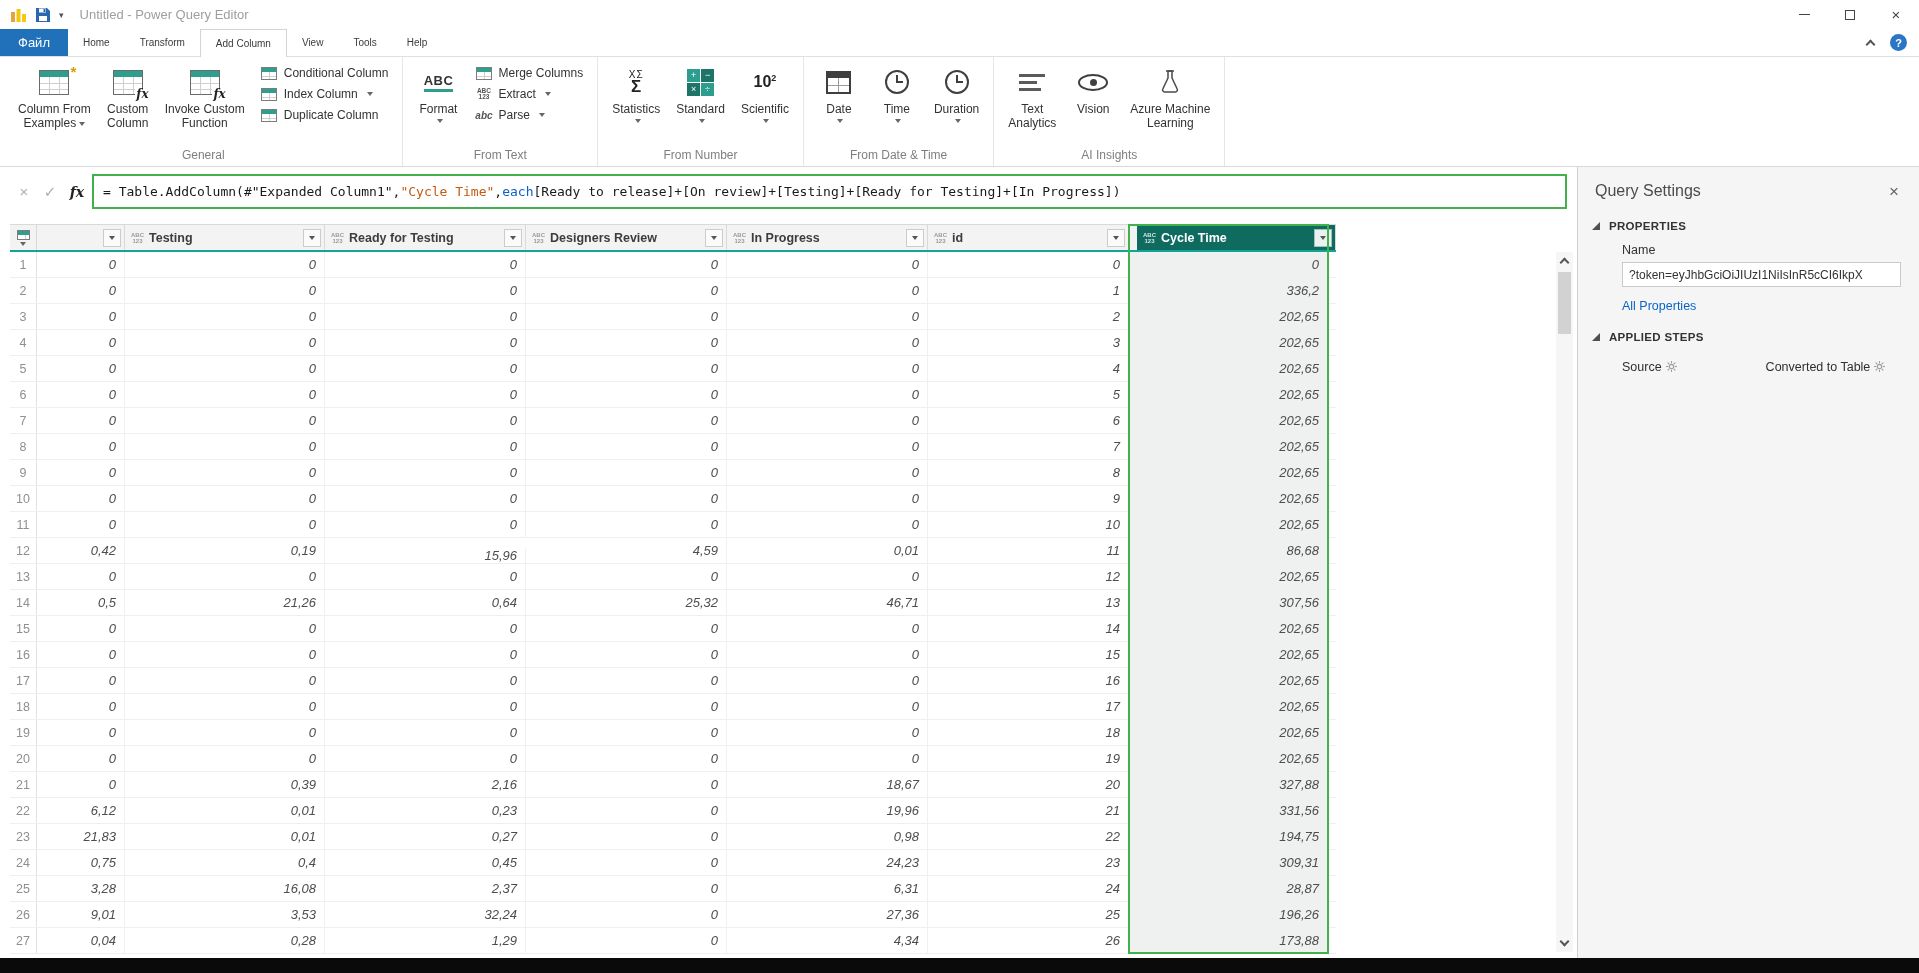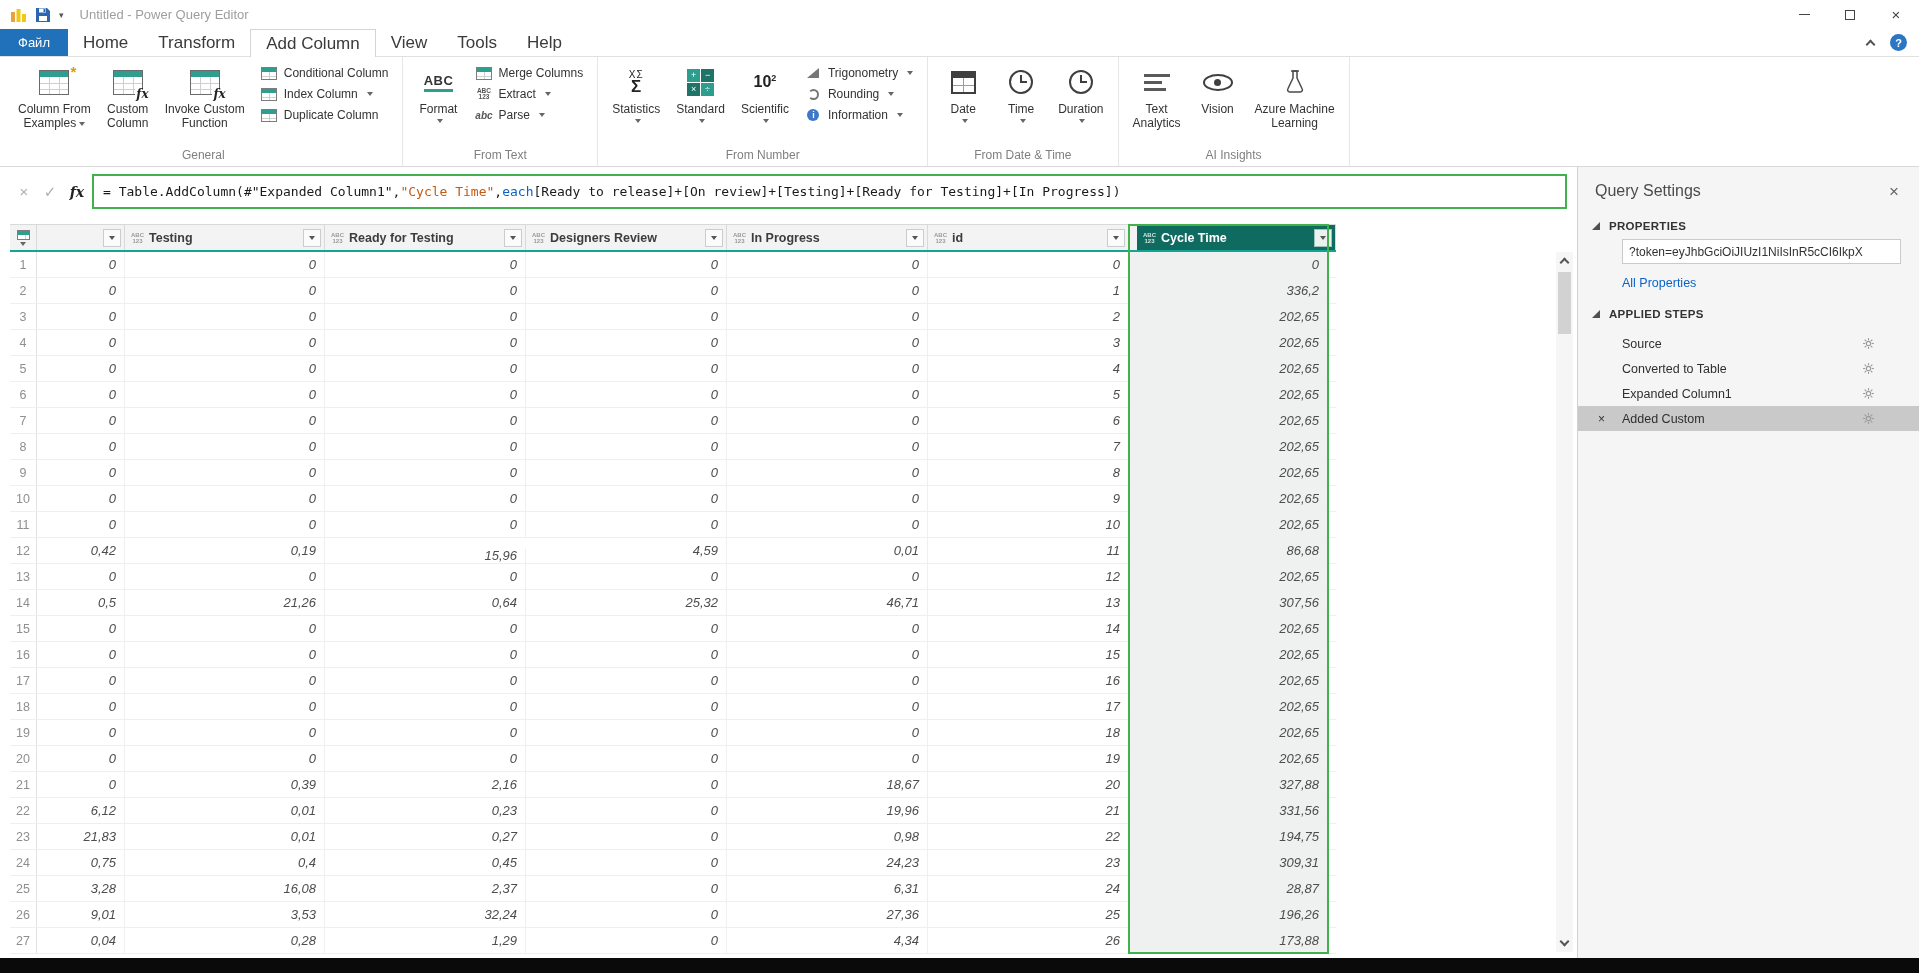--- a/index.html
+++ b/index.html
@@ -13,21 +13,21 @@
   .tb-title{color:#9e9e9e;font-size:13px;margin-left:8px}
   .win-btns{margin-left:auto;display:flex;align-self:stretch}
   .win-btn{width:46px;display:flex;align-items:center;justify-content:center}
   .wg-min{width:11px;height:1px;background:#444;display:block}
   .wg-max{width:10px;height:10px;border:1px solid #444;display:block}
   .wg-close{font-size:15px;color:#444;line-height:1}
 
   
   .tabbar{height:28px;flex:none;display:flex;align-items:stretch;border-bottom:1px solid #e0e0e0;background:#fff}
   .tab-file{background:var(--file-tab-blue,#2170ba);color:#fff;display:flex;align-items:center;padding:0 18px;font-size:13px}
-  .tab{display:flex;align-items:center;padding:0 15px;font-size:17px;color:#3b3b3b}
+  .tab{display:flex;align-items:center;padding:0 15px;font-size:10px;color:#3b3b3b}
   .tab.selected{border:1px solid #d4d4d4;border-bottom:none;background:#fff;margin-bottom:-1px;z-index:2}
   .tabbar-right{margin-left:auto;display:flex;align-items:center;gap:16px;padding-right:12px}
   .chev{width:7px;height:7px;border-right:2px solid #555;border-bottom:2px solid #555;display:inline-block}
   .chev-up{transform:rotate(-135deg);margin-top:3px}
   .chev-dn{transform:rotate(45deg);margin-bottom:3px}
   .help-badge{width:17px;height:17px;border-radius:50%;background:#2a76c5;color:#fff;font-size:11px;font-weight:bold;display:flex;align-items:center;justify-content:center}
 
   
   .ribbon{height:110px;flex:none;display:flex;border-bottom:1px solid #d9d9d9;background:#fff;padding-left:4px}
   .rb-group{display:flex;flex-direction:column;border-right:1px solid #e6e6e6;padding:0 3px}
@@ -126,21 +126,21 @@
   .spanel{width:342px;flex:none;border-left:1px solid #d2d2d2;background:#f5f5f5;display:flex;flex-direction:column;overflow:hidden}
   .sp-titlerow{display:flex;align-items:center;padding:15px 20px 12px 17px}
   .sp-title{font-size:16px;color:#4b4b4b}
   .sp-close{margin-left:auto;font-size:17px;color:#666;line-height:1}
   .sp-sec{display:flex;align-items:center;gap:9px;padding:8px 0 7px 14px}
   .tri{width:0;height:0;border-left:8px solid transparent;border-bottom:8px solid #505050;display:inline-block}
   .sp-sec-label{font-size:11.5px;font-weight:bold;color:#333;letter-spacing:.3px}
   .sp-name-label{padding:4px 0 5px 44px;font-size:12.5px;color:#333}
   .sp-input{margin:0 18px 10px 44px;height:25px;background:#fff;border:1px solid #cacaca;display:flex;align-items:center;padding:0 6px;font-size:12px;color:#333;white-space:nowrap;overflow:hidden}
   .sp-link{padding:2px 0 10px 44px;font-size:12.5px;color:#0a64c8}
-  .steps{display:flex;flex-direction:column;padding-top:4px}
+  .steps{display:flex;flex-direction:row;padding-top:4px}
   .step{height:25px;flex:none;display:flex;align-items:center;padding:0 60px 0 44px;font-size:12.5px;color:#2f2f2f;position:relative}
   .step.selected{background:#c9c9c9}
   .step .del{position:absolute;left:20px;font-size:12px;color:#333}
   .step .gear{position:absolute;right:44px;display:flex}
 
   .bottombar{height:15px;flex:none;background:#0a0a0a}
 </style>
 </head>
 <body>
 
@@ -308,43 +308,20 @@
             <div class="rb-lbl"><span>Standard</span></div>
             <div class="caret-row"><span class="caret"></span></div>
           </div>
           <div class="rb-big">
             <div class="rb-ic">
               <span class="sci">10<sup>2</sup></span>
             </div>
             <div class="rb-lbl"><span>Scientific</span></div>
             <div class="caret-row"><span class="caret"></span></div>
           </div>
-          <div class="rb-stack">
-            <div class="rb-small">
-              <span class="rb-sic">
-                <span class="trig"></span>
-              </span>
-              <span>Trigonometry</span>
-              <span class="caret"></span>
-            </div>
-            <div class="rb-small">
-              <span class="rb-sic">
-                <span class="rnd"></span>
-              </span>
-              <span>Rounding</span>
-              <span class="caret"></span>
-            </div>
-            <div class="rb-small">
-              <span class="rb-sic">
-                <span class="info">i</span>
-              </span>
-              <span>Information</span>
-              <span class="caret"></span>
-            </div>
-          </div>
         </div>
         <div class="rb-label">From Number</div>
       </div>
       <div class="rb-group">
         <div class="rb-content">
           <div class="rb-big">
             <div class="rb-ic">
               <span class="cal"></span>
             </div>
             <div class="rb-lbl"><span>Date</span></div>
@@ -779,20 +756,21 @@
 
     <div class="spanel">
       <div class="sp-titlerow">
         <span class="sp-title">Query Settings</span>
         <span class="sp-close">×</span>
       </div>
       <div class="sp-sec">
         <span class="tri"></span>
         <span class="sp-sec-label">PROPERTIES</span>
       </div>
+      <div class="sp-name-label">Name</div>
       <div class="sp-input">?token=eyJhbGciOiJIUzI1NiIsInR5cCI6IkpX</div>
       <div class="sp-link">All Properties</div>
       <div class="sp-sec">
         <span class="tri"></span>
         <span class="sp-sec-label">APPLIED STEPS</span>
       </div>
       <div class="steps" id="steps-list">
           <div class="step">
             <span class="step-label">Source</span>
             <span class="gear">

